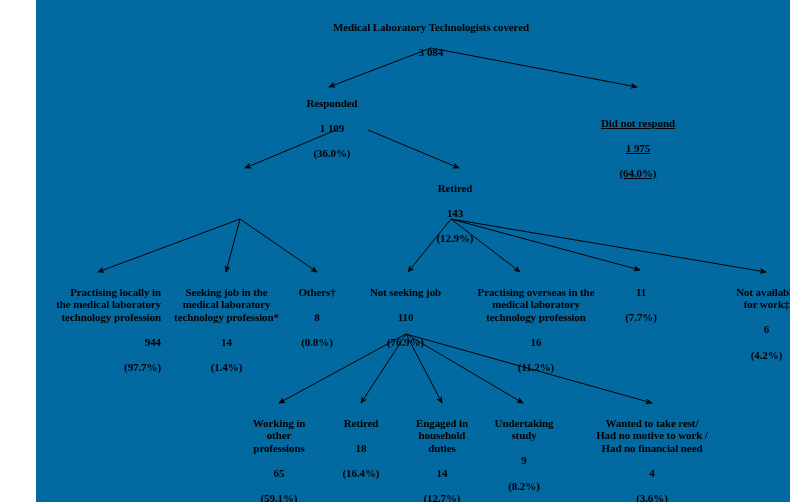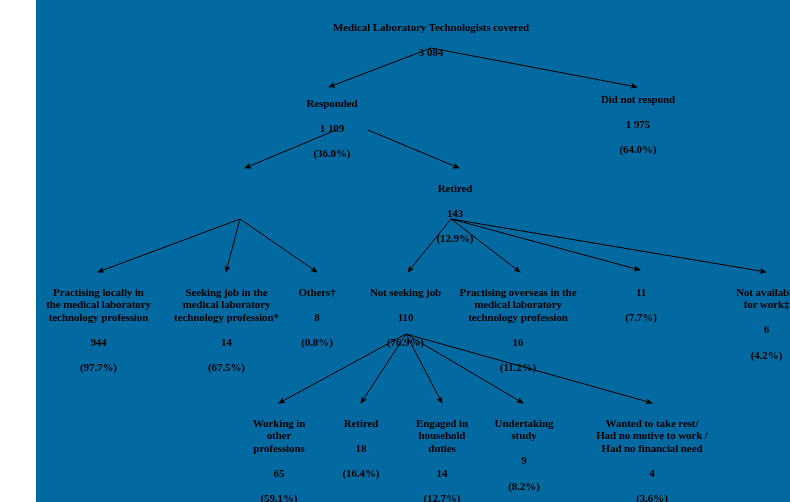--- a/index.html
+++ b/index.html
@@ -79,62 +79,62 @@
     <span class="label">Medical Laboratory Technologists covered</span>
     <span class="count">3 084</span>
   </div>
 
   <div class="node" style="left:231px; top:84px; width:130px;">
     <span class="label">Responded</span>
     <span class="count">1 109</span>
     <span class="pct">(36.0%)</span>
   </div>
 
-  <div class="node" style="left:537px; top:80px; width:130px;">
+  <div class="node" style="left:537px; top:104px; width:130px;text-decoration:underline;">
     <span class="label">Did not respond</span>
     <span class="count">1 975</span>
     <span class="pct">(64.0%)</span>
   </div>
 
 
   <div class="node" style="left:363px; top:169px; width:112px;">
     <span class="label">Retired</span>
     <span class="count">143</span>
     <span class="pct">(12.9%)</span>
   </div>
 
-  <div class="node" style="left:0px; top:273px; width:125px;">
+  <div class="node" style="left:0px; top:273px; width:125px;text-align:right;">
     <span class="label">Practising locally in
 the medical laboratory
 technology profession</span>
     <span class="count">944</span>
     <span class="pct">(97.7%)</span>
   </div>
 
   <div class="node" style="left:128px; top:273px; width:125px;">
     <span class="label">Seeking job in the
 medical laboratory
 technology profession*</span>
     <span class="count">14</span>
-    <span class="pct">(67.5%)</span>
+    <span class="pct">(1.4%)</span>
   </div>
 
   <div class="node" style="left:249px; top:273px; width:64px;">
     <span class="label">Others†</span>
     <span class="count">8</span>
     <span class="pct">(0.8%)</span>
   </div>
 
   <div class="node" style="left:317px; top:273px; width:105px;">
     <span class="label">Not seeking job</span>
     <span class="count">110</span>
     <span class="pct">(76.9%)</span>
   </div>
 
-  <div class="node" style="left:414px; top:273px; width:136px;">
+  <div class="node" style="left:432px; top:273px; width:136px;">
     <span class="label">Practising overseas in the
 medical laboratory
 technology  profession</span>
     <span class="count">16</span>
     <span class="pct">(11.2%)</span>
   </div>
 
   <div class="node" style="left:540px; top:273px; width:130px;">
     <span class="count">11</span>
     <span class="pct">(7.7%)</span>

